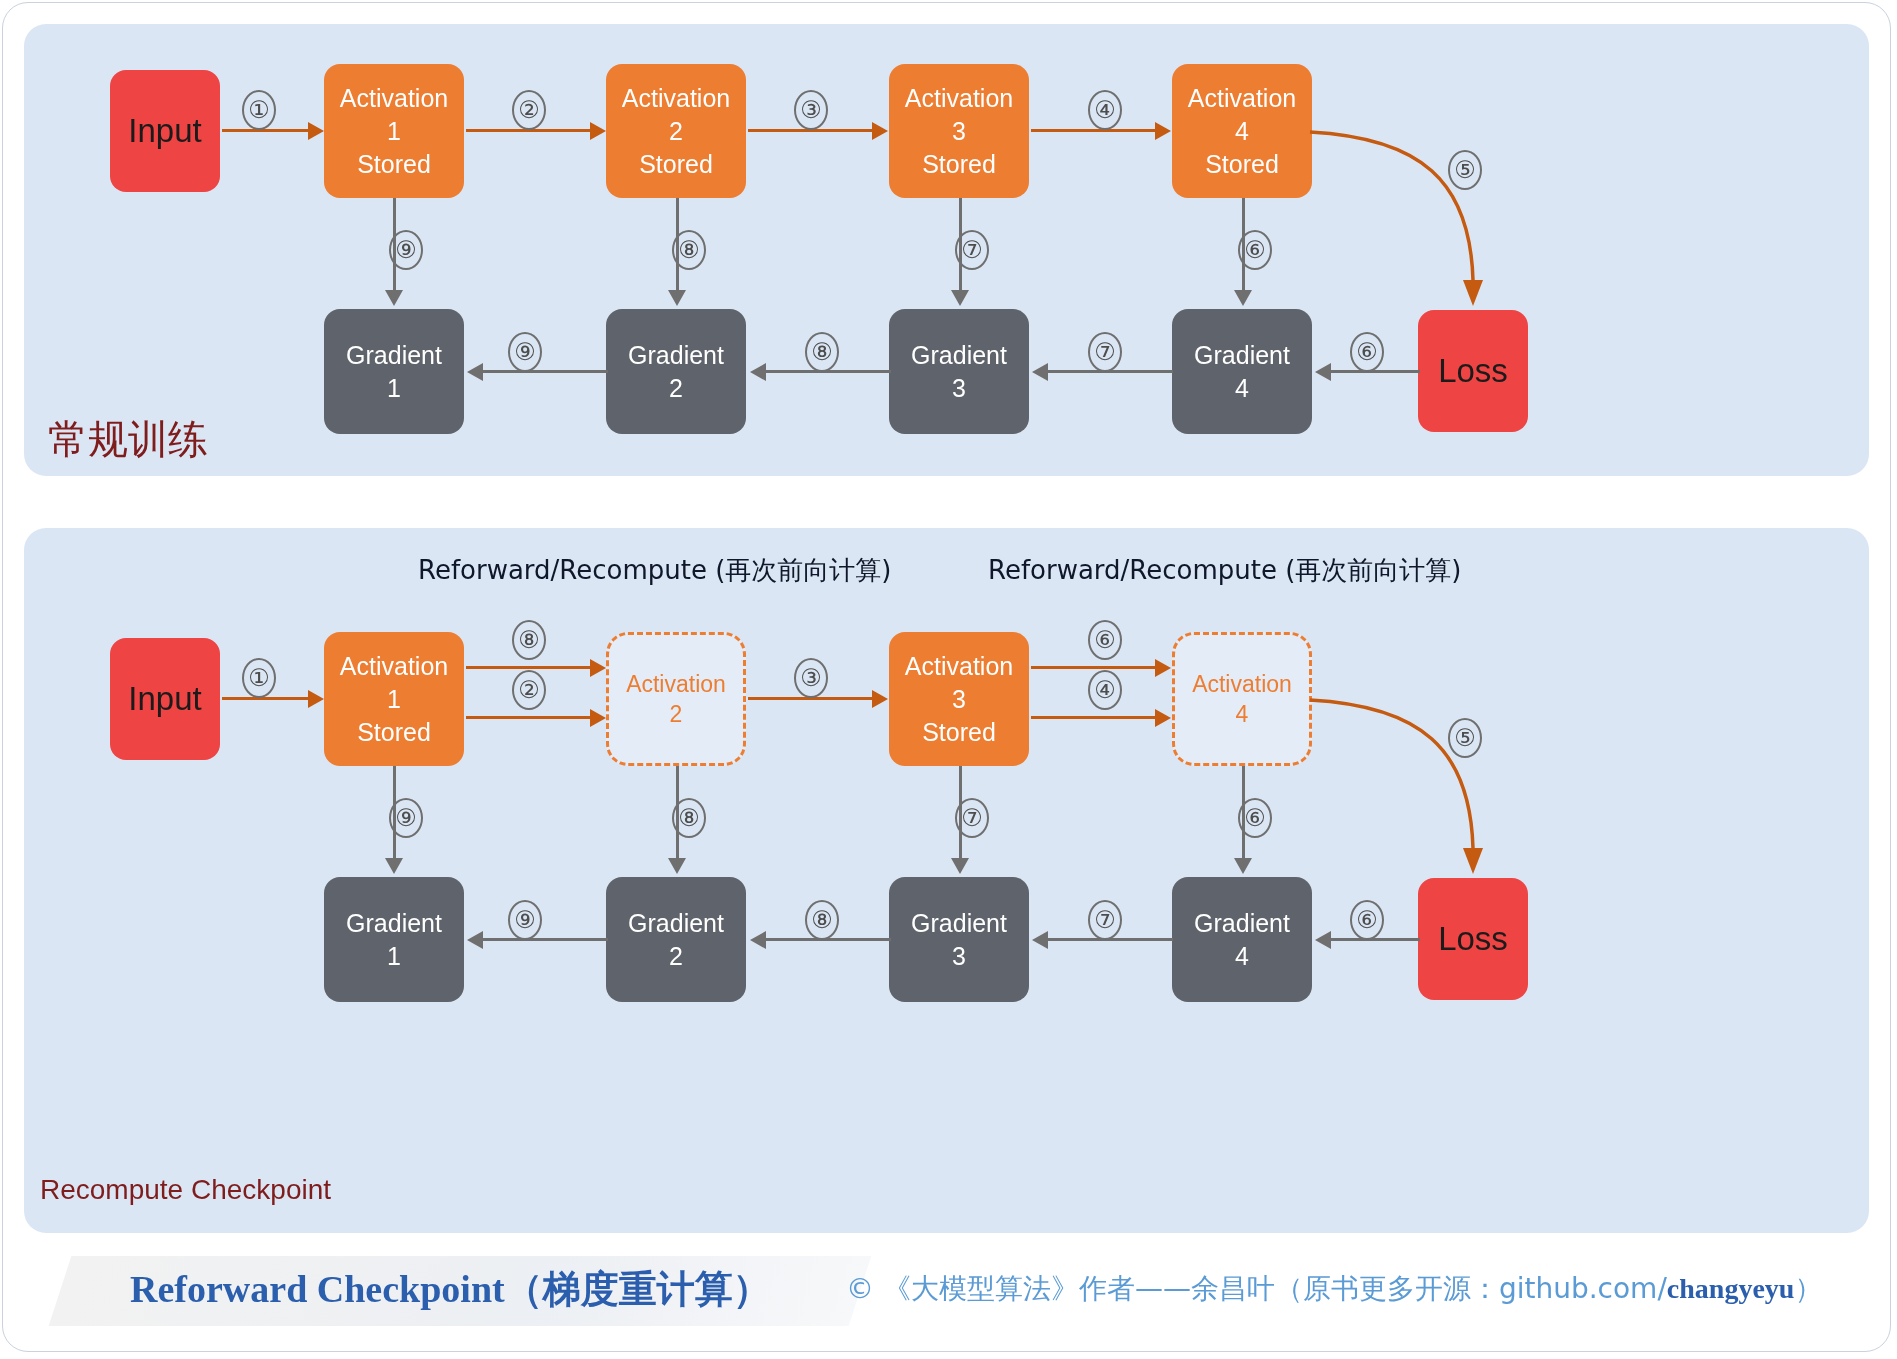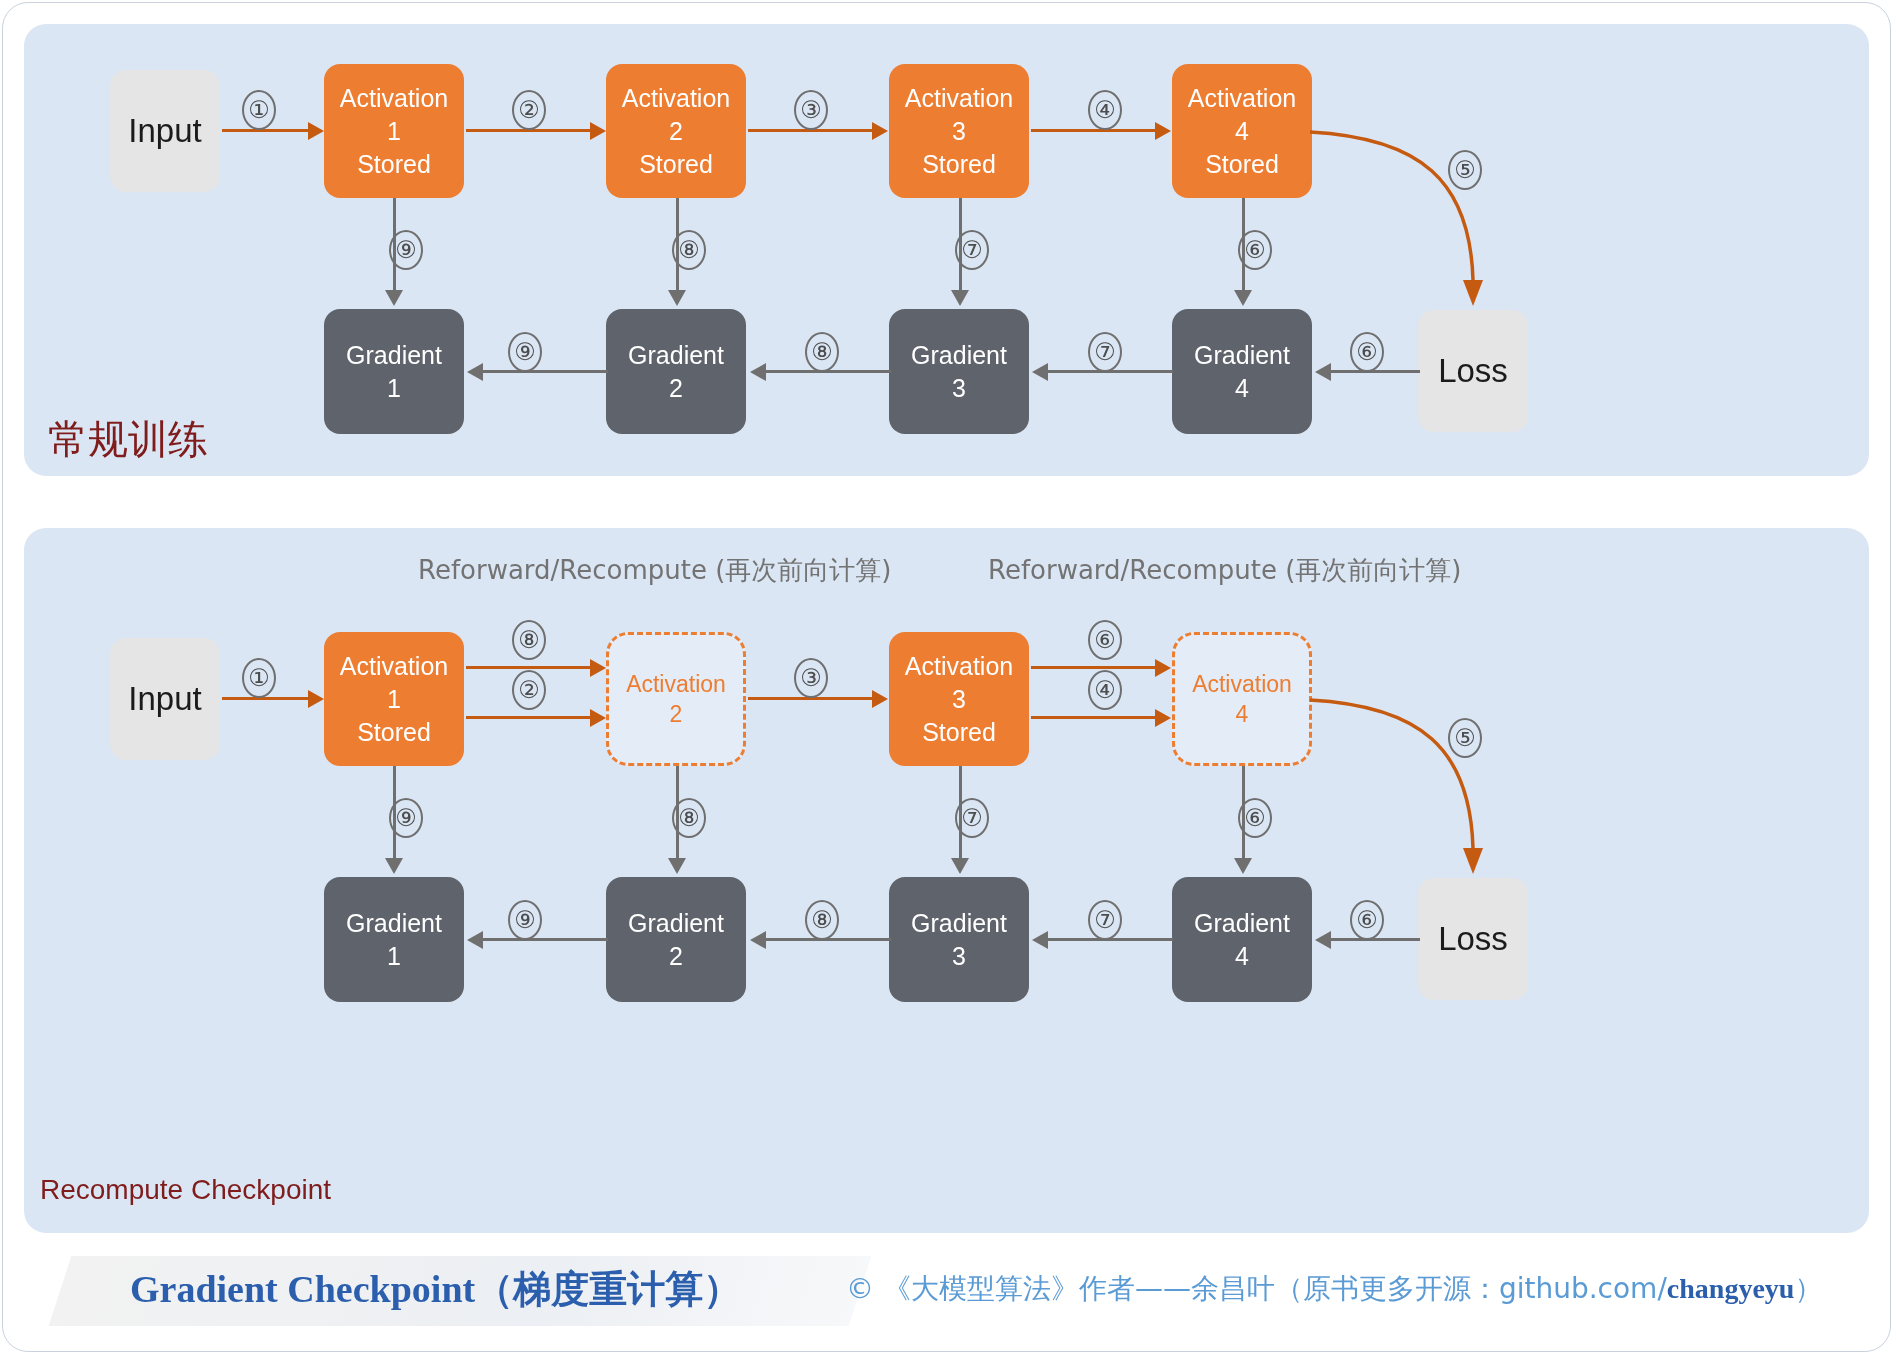--- a/index.html
+++ b/index.html
@@ -30,21 +30,21 @@
   #label-top{left:48px;top:412px;font-size:40px;font-family:"DejaVu Sans",sans-serif;}
   #label-bottom{left:40px;top:1174px;font-size:28px;}
 
   
   .node{
     position:absolute;box-sizing:border-box;
     display:flex;flex-direction:column;align-items:center;justify-content:center;
     border-radius:16px;text-align:center;line-height:1.32;
   }
   .node .ln{display:block;}
-  .node-green{background:#e5e5e5;color:#1b1b1b;font-size:33px;}
+  .node-green{background:#ef4444;color:#1b1b1b;font-size:33px;}
   .node-orange{background:#ed7d31;color:#ffffff;font-size:25px;}
   .node-gray{background:#5f636b;color:#ffffff;font-size:25px;}
   .node-dashed{
     background:#e3ecf7;border:3px dashed #ed7d31;color:#ed7d31;font-size:23px;
     border-radius:22px;
   }
 
   
   .hline{position:absolute;height:3px;background:#c55a11;}
   .hline.gray{background:#6f6f6f;height:3px;}
@@ -69,21 +69,21 @@
   
   .step{
     position:absolute;width:34px;height:40px;border:2px solid #6f6f6f;
     border-radius:50%;color:#4d4d4d;font-size:24px;
     display:flex;align-items:center;justify-content:center;
     background:transparent;box-sizing:border-box;
     font-family:"DejaVu Sans",sans-serif;
   }
 
   .recompute-note{
-    position:absolute;color:#737373;font-size:26px;text-align:center;
+    position:absolute;color:#0f172a;font-size:26px;text-align:center;
     line-height:1.45;white-space:nowrap;
     font-family:"DejaVu Sans",sans-serif;
   }
 
   
   .curve{position:absolute;pointer-events:none;}
 
   
   #footer{position:absolute;left:0;top:1252px;width:1897px;height:80px;}
   #footer-ribbon{
@@ -333,16 +333,16 @@
   <div class="hline gray" style="left:765px;top:938px;width:126px;"></div>
   <div class="arrow-l" style="left:750px;top:931px;"></div>
   <div class="step" style="left:805px;top:900px;">⑧</div>
 
   <div class="hline gray" style="left:482px;top:938px;width:126px;"></div>
   <div class="arrow-l" style="left:467px;top:931px;"></div>
   <div class="step" style="left:508px;top:900px;">⑨</div>
 
   <div id="footer">
     <div id="footer-ribbon"></div>
-    <div id="footer-title">Gradient Checkpoint（梯度重计算）</div>
+    <div id="footer-title">Reforward Checkpoint（梯度重计算）</div>
     <div id="footer-credit"><span>© 《大模型算法》作者——余昌叶（原书更多开源：github.com/</span><b>changyeyu</b><span>）</span></div>
   </div>
 </div>
 
 </body></html>

